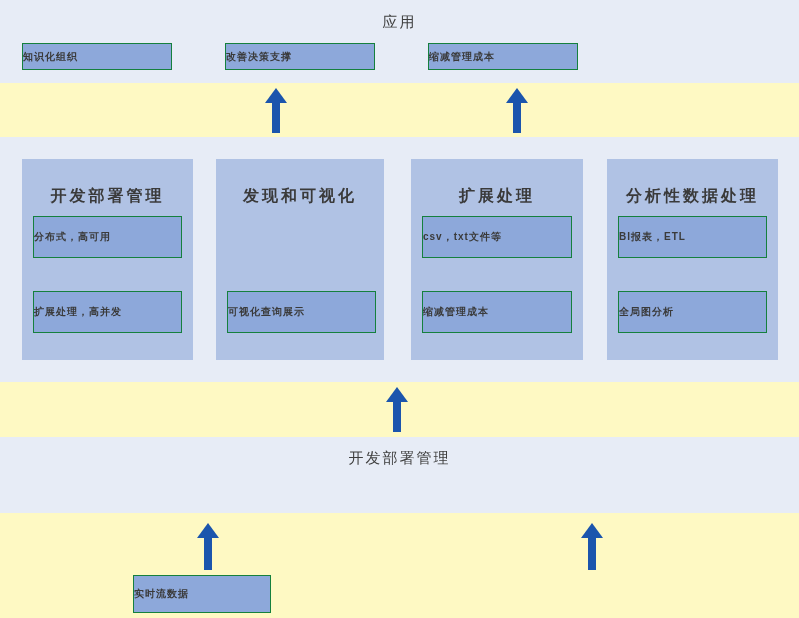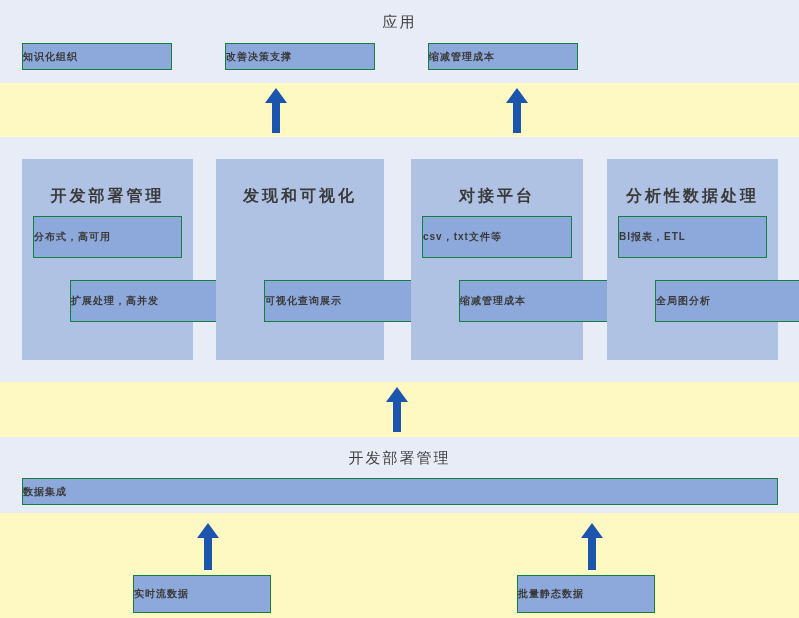--- a/index.html
+++ b/index.html
@@ -15,21 +15,21 @@
   .layer-title{position:absolute;left:0;width:100%;text-align:center;font-size:15px;letter-spacing:2px;color:var(--text);}
   .band-top .layer-title{top:13px;}
   .band-platform .layer-title{top:12px;}
   .dark-box{position:absolute;background:var(--box);border:1px solid #15803d;box-sizing:border-box;
             text-align:left;font-size:10px;font-weight:600;letter-spacing:1px;color:#3a3a3a;}
   .top-box{top:43px;width:150px;height:27px;line-height:25px;}
   .column{position:absolute;top:22px;height:201px;background:var(--column);box-sizing:border-box;}
   .column-title{padding-top:27px;text-align:center;font-size:16px;font-weight:600;letter-spacing:3px;color:#3a3a3a;}
   .sub-box{left:11px;height:42px;line-height:40px;}
   .sub-1{top:57px;}
-  .sub-2{top:121px;margin-left:37px;}
+  .sub-2{top:132px;}
   .platform-bar{top:41px;left:22px;width:756px;height:27px;line-height:25px;}
   .source-box{top:575px;width:138px;height:38px;line-height:36px;}
   .arrow{position:absolute;width:22px;}
   .arrow .head{width:0;height:0;border-left:11px solid transparent;border-right:11px solid transparent;
                border-bottom:15px solid var(--arrow);}
   .arrow .shaft{width:8px;background:var(--arrow);margin:0 auto;}
   .arrow-short .shaft{height:30px;}
   .arrow-long .shaft{height:32px;}
 </style>
 </head>
@@ -60,48 +60,46 @@
       <div class="dark-box sub-box sub-1" style="width:149px">分布式，高可用</div>
       <div class="dark-box sub-box sub-2" style="width:149px">扩展处理，高并发</div>
     </div>
 
     <div class="column" style="left:216px;width:168px">
       <div class="column-title">发现和可视化</div>
       <div class="dark-box sub-box sub-2" style="width:149px">可视化查询展示</div>
     </div>
 
     <div class="column" style="left:411px;width:172px">
-      <div class="column-title">对接平台</div>
+      <div class="column-title">扩展处理</div>
       <div class="dark-box sub-box sub-1" style="width:150px">csv，txt文件等</div>
       <div class="dark-box sub-box sub-2" style="width:150px">缩减管理成本</div>
     </div>
 
     <div class="column" style="left:607px;width:171px">
       <div class="column-title">分析性数据处理</div>
       <div class="dark-box sub-box sub-1" style="width:149px">BI报表，ETL</div>
       <div class="dark-box sub-box sub-2" style="width:149px">全局图分析</div>
     </div>
 
   </section>
 
   <div class="arrow arrow-short" style="left:386px;top:387px">
     <div class="head"></div>
     <div class="shaft"></div>
   </div>
 
   <section class="band band-platform">
     <div class="layer-title">开发部署管理</div>
-    <div class="dark-box platform-bar">数据集成</div>
   </section>
 
   <div class="arrow arrow-long" style="left:197px;top:523px">
     <div class="head"></div>
     <div class="shaft"></div>
   </div>
   <div class="arrow arrow-long" style="left:581px;top:523px">
     <div class="head"></div>
     <div class="shaft"></div>
   </div>
 
   <div class="dark-box source-box" style="left:133px">实时流数据</div>
-  <div class="dark-box source-box" style="left:517px">批量静态数据</div>
 
 </div>
 
 </body></html>

